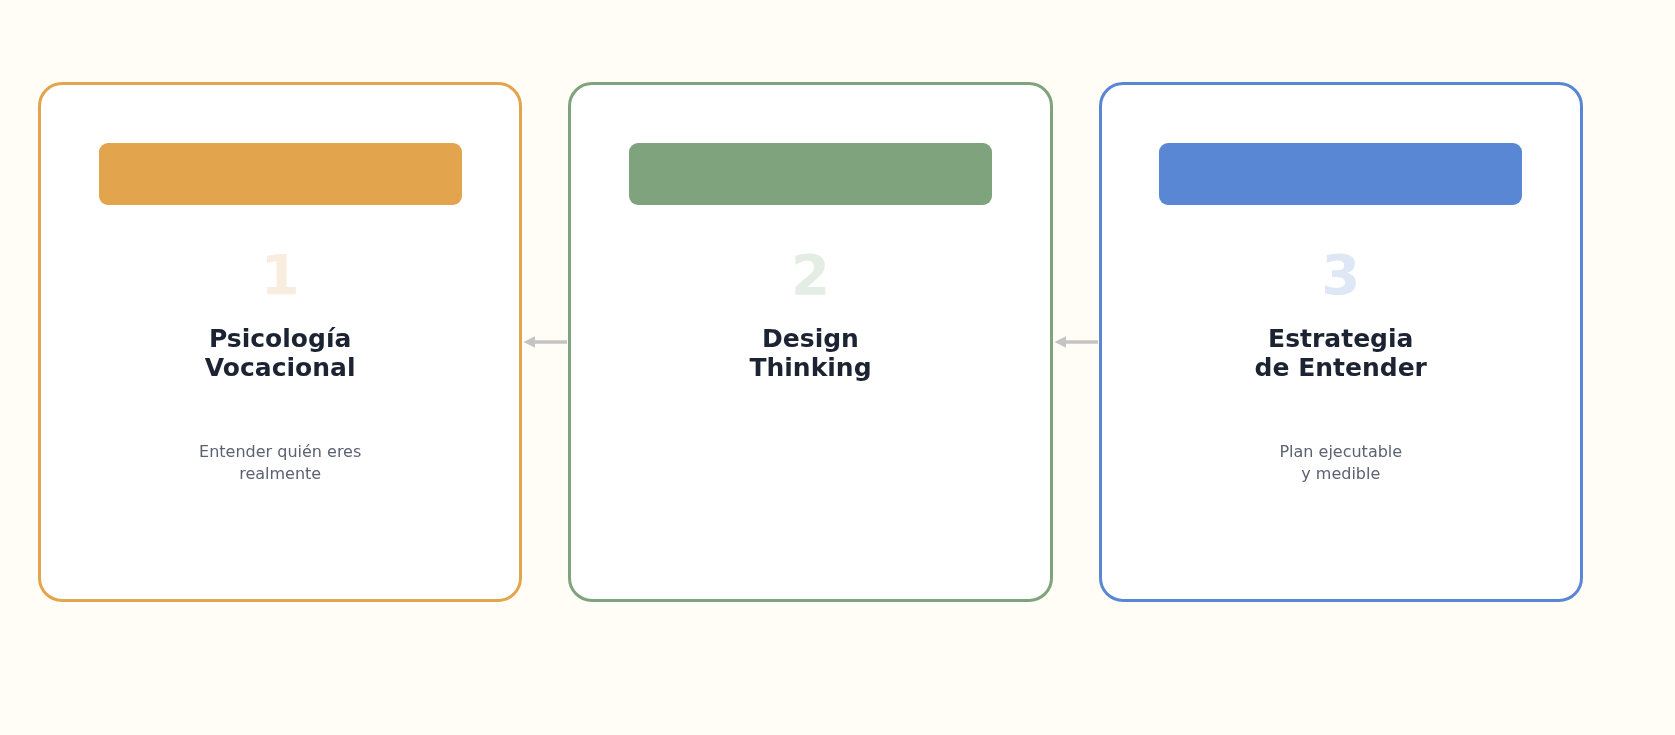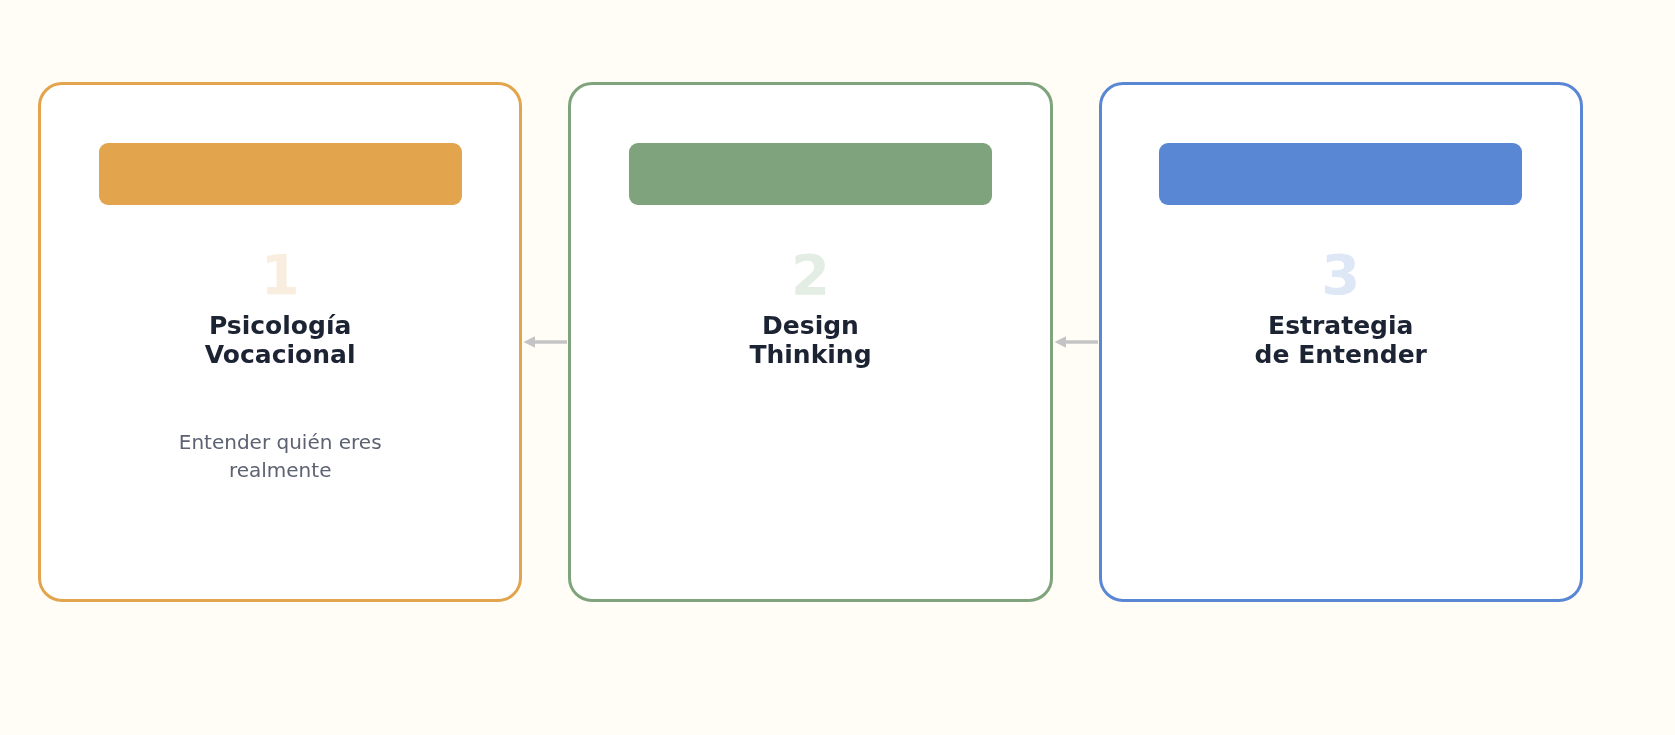--- a/index.html
+++ b/index.html
@@ -75,33 +75,33 @@
     letter-spacing: 0;
     color: #F9EDE0;
     user-select: none;
   }
   .card.step-1 .step-number { color: #F9EDE0; }
   .card.step-2 .step-number { color: #E4EDE3; }
   .card.step-3 .step-number { color: #DEE7F6; }
 
   
   .card-title {
-    margin-top: 8px;
+    margin-top: 21px;
     font-size: 25px;
     font-weight: 700;
     line-height: 1.17;
     color: #1C2333;
     text-align: center;
     white-space: pre-line;
   }
 
   
   .card-subtitle {
     margin-top: 58px;
-    font-size: 20px;
+    font-size: 16px;
     font-weight: 400;
     line-height: 1.42;
     color: #5C6272;
     text-align: center;
     white-space: pre-line;
   }
 
   
   .connector {
     position: relative;
@@ -149,16 +149,18 @@
         <line x1="45" y1="9" x2="10" y2="9" stroke="#C4C4C4" stroke-width="3.4" stroke-linecap="butt"></line>
         <path d="M1.5 9 L13 3.2 L13 14.8 Z" fill="#C4C4C4"></path>
       </svg>
     </div>
 
     <div class="card step-3">
       <div class="bar"></div>
       <div class="step-number">3</div>
       <div class="card-title">Estrategia
 de Entender</div>
+      <div class="card-subtitle">Plan ejecutable
+y medible</div>
     </div>
 
   </div>
 </div>
 
 </body></html>

